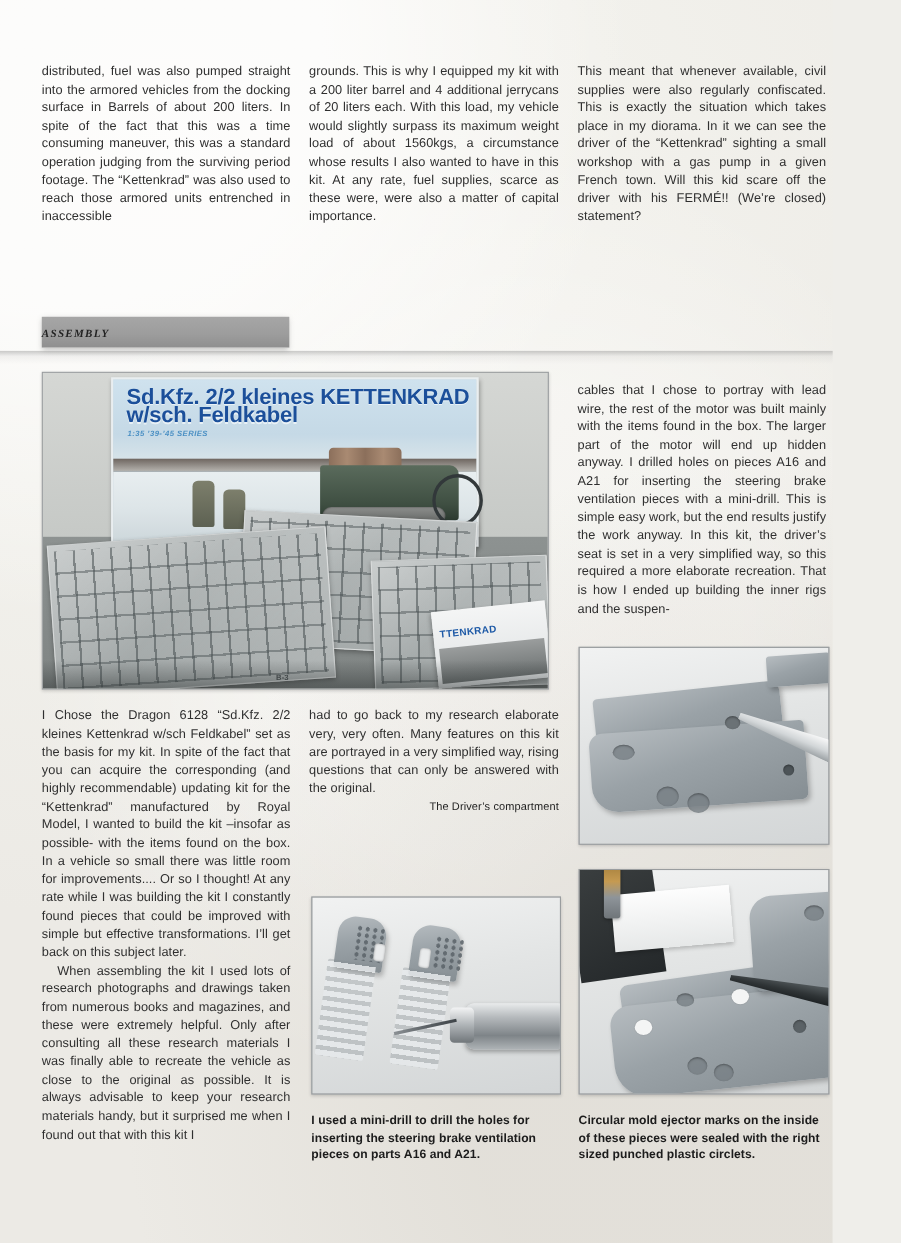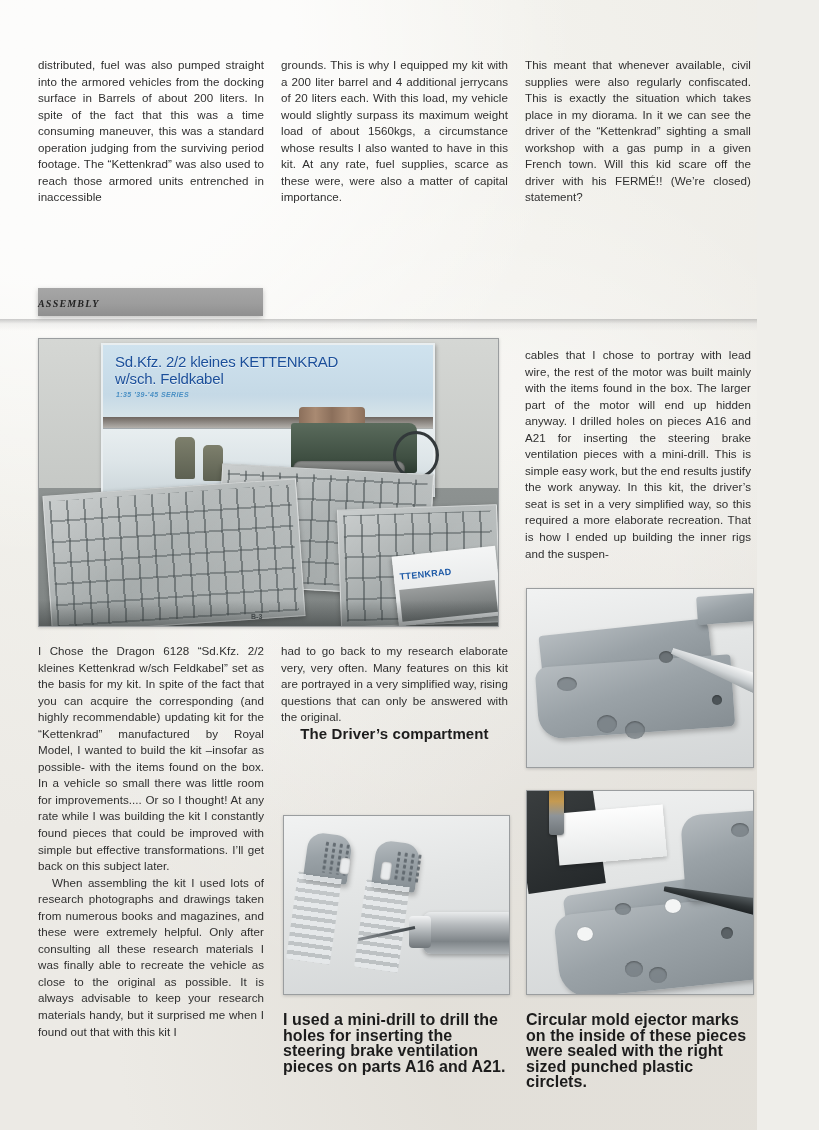--- a/index.html
+++ b/index.html
@@ -63,26 +63,26 @@
 
   .c1 { left: 38px;  width: 226px; }
   .c2 { left: 281px; width: 227px; }
   .c3 { left: 525px; width: 226px; }
 
   .top-row   { top: 57px; }
   .mid-right { top: 347px; }
   .low-row   { top: 643px; }
 
   .subhead {
-    font-weight: bold;
-    font-size: 15px;
+    font-weight: normal;
+    font-size: 10px;
     color: #1d1d1d;
     margin-top: 12px;
     text-indent: 0 !important;
-    text-align: center;
+    text-align: right;
     letter-spacing: .1px;
   }
 
   
   .banner {
     position: absolute;
     left: 38px;
     top: 288px;
     width: 225px;
     height: 28px;
@@ -148,22 +148,22 @@
     position: absolute; left: 0; top: 48%; width: 100%; height: 11%;
     background: linear-gradient(180deg, rgba(92,80,72,.85) 0%, rgba(126,110,98,.5) 60%, rgba(160,150,140,0) 100%);
   }
   .bx-snow {
     position: absolute; left: 0; top: 56%; width: 100%; height: 44%;
     background: linear-gradient(180deg,#e8eef0 0%, #dde5e8 50%, #ccd6da 100%);
   }
   .bx-title {
     position: absolute; left: 12px; top: 8px; right: 6px;
     font-family: "Liberation Sans", sans-serif;
-    font-weight: normal;
-    font-size: 15px;
+    font-weight: bold;
+    font-size: 20px;
     line-height: 17px;
     color: #1b4f9a;
     text-shadow: 0 1px 0 rgba(255,255,255,.6);
     letter-spacing: -.2px;
   }
   .bx-series {
     position: absolute; left: 13px; top: 46px;
     font-size: 7px;
     font-weight: bold;
     font-style: italic;
@@ -328,21 +328,21 @@
     background: linear-gradient(180deg,#fdfdfd 0%, #e6e8e8 100%);
     transform: rotate(-5deg);
     box-shadow: 0 2px 4px rgba(0,0,0,.22);
   }
 
   
   .caption {
     position: absolute;
     font-family: "Liberation Sans", sans-serif;
     font-weight: bold;
-    font-size: 16px;
+    font-size: 11px;
     line-height: 15.6px;
     color: #1c1c1c;
     letter-spacing: .05px;
   }
   #caption-drill   { left: 283px; top: 1012px; width: 228px; }
   #caption-circlet { left: 526px; top: 1012px; width: 228px; }
 
   
   .page-tab {
     position: absolute;

